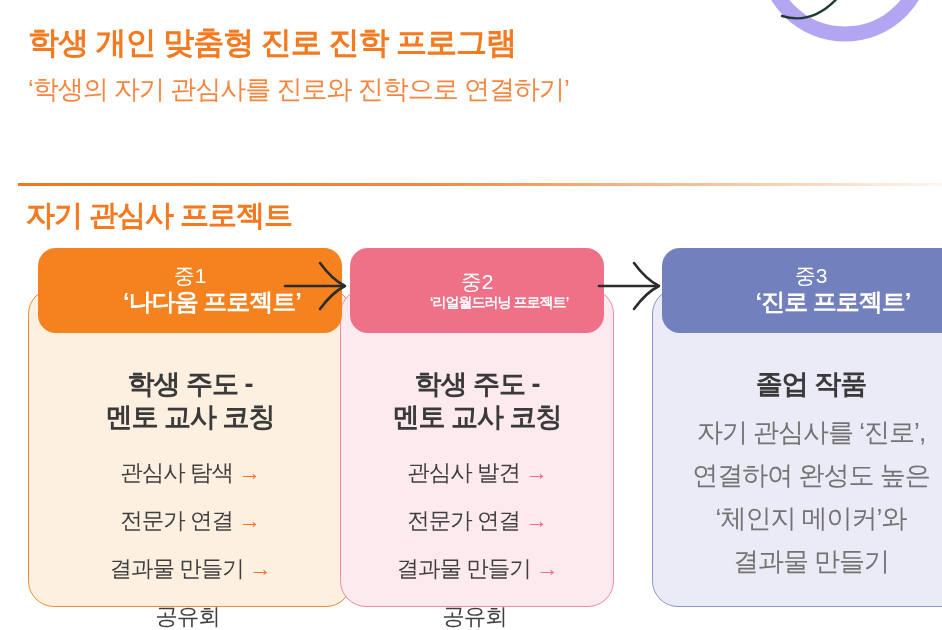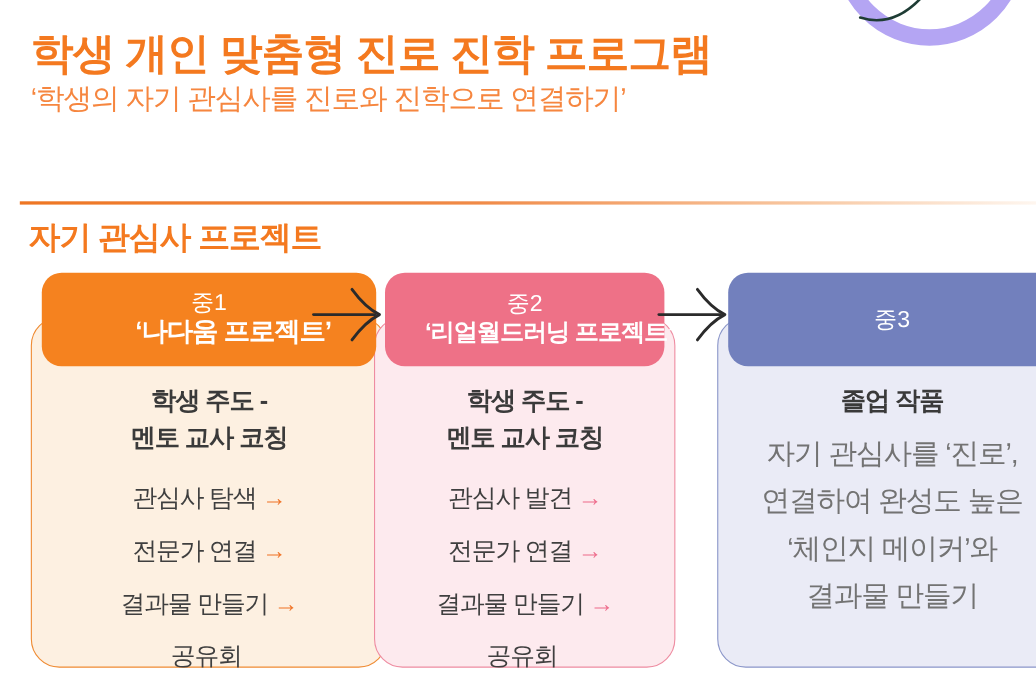--- a/index.html
+++ b/index.html
@@ -2,21 +2,21 @@
 <html><head>
 <meta charset="utf-8">
 <style>
   html,body{margin:0;padding:0;background:#fff;}
   .page{
     position:relative;width:942px;height:630px;background:#ffffff;overflow:hidden;
     font-family:"Liberation Sans",sans-serif;
   }
   .deco-svg{position:absolute;left:0;top:0;pointer-events:none;}
   .title{
-    position:absolute;left:28px;top:22px;font-size:39px;font-weight:800;
+    position:absolute;left:28px;top:22px;font-size:31px;font-weight:800;
     color:#f4791f;letter-spacing:-1px;
   }
   .subtitle{
     position:absolute;left:28px;top:72px;font-size:26px;font-weight:400;
     color:#f6863f;letter-spacing:-1px;text-align:center;
   }
   .divider{
     position:absolute;left:18px;top:183px;width:924px;height:3px;
     background:linear-gradient(to right,#ee7623 0%,#f08a47 45%,#f8c9a4 78%,#fef6ef 100%);
   }
@@ -38,23 +38,23 @@
   .card-header{
     position:absolute;left:10px;right:10px;top:0;height:85px;border-radius:18px;
     color:#ffffff;z-index:2;display:flex;flex-direction:column;align-items:center;
     justify-content:center;gap:3px;
   }
   .card1 .card-header{background:#f5821f;}
   .card2 .card-header{background:#ee7187;}
   .card3 .card-header{background:#7280bd;}
   .grade{font-size:21px;font-weight:400;line-height:1;}
   .card-title{font-size:24px;font-weight:800;letter-spacing:-1px;line-height:1.1;white-space:nowrap;margin-left:44px;}
-  .card2 .card-title{font-size:22px;}
+  .card2 .card-title{font-size:14px;}
   .card-content{position:absolute;left:0;right:0;top:100px;text-align:center;z-index:3;}
-  .lead{font-size:23px;font-weight:800;color:#3a3a3a;line-height:33px;letter-spacing:-1px;}
+  .lead{font-size:27px;font-weight:800;color:#3a3a3a;line-height:33px;letter-spacing:-1px;margin-top:20px;}
   .steps{margin-top:15px;}
   .step{font-size:22.5px;font-weight:400;color:#3f3f3f;line-height:48px;letter-spacing:-1px;}
   .step .arrow{margin-left:5px;}
   .card1 .arrow{color:#f0762b;}
   .card2 .arrow{color:#ee6e8d;}
   .para{margin-top:10px;font-size:26px;font-weight:400;color:#737373;line-height:43px;letter-spacing:-1px;}
   .connector{position:absolute;top:258px;width:70px;height:56px;z-index:4;}
   .conn1{left:283px;}
   .conn2{left:597px;}
 </style>
@@ -122,20 +122,21 @@
 
   <svg class="connector conn2" viewBox="0 0 70 56">
     <path d="M 2 28 L 58 28" fill="none" stroke="#2b2b2b" stroke-width="2.6" stroke-linecap="round"></path>
     <path d="M 37 5 C 45 16 52 23 62 28 C 52 33 45 40 37 51" fill="none" stroke="#2b2b2b" stroke-width="2.6" stroke-linecap="round" stroke-linejoin="round"></path>
   </svg>
 
   <div class="card card3">
     <div class="card-body"></div>
     <div class="card-header">
       <div class="grade">중3</div>
+      <div class="card-title">‘진로 프로젝트’</div>
     </div>
     <div class="card-content">
       <div class="lead">
         <div>졸업 작품</div>
       </div>
       <div class="para">
         <div>자기 관심사를 ‘진로’,</div>
         <div>연결하여 완성도 높은</div>
         <div>‘체인지 메이커’와</div>
         <div>결과물 만들기</div>

